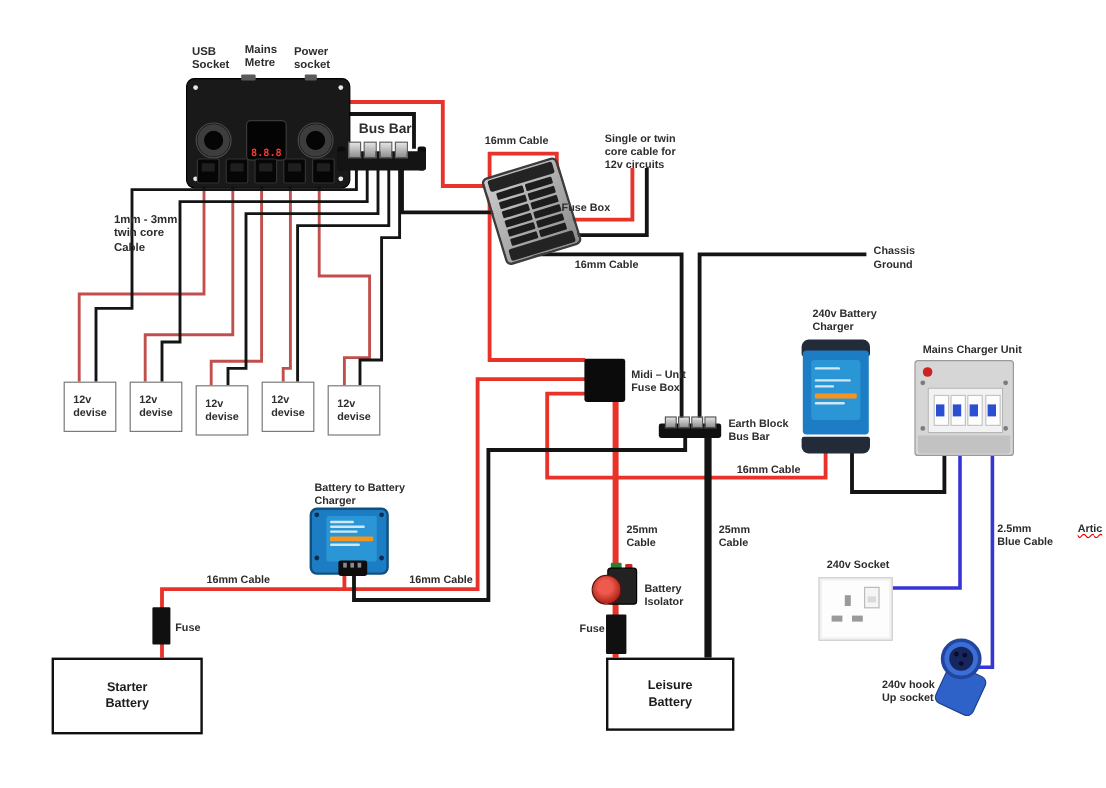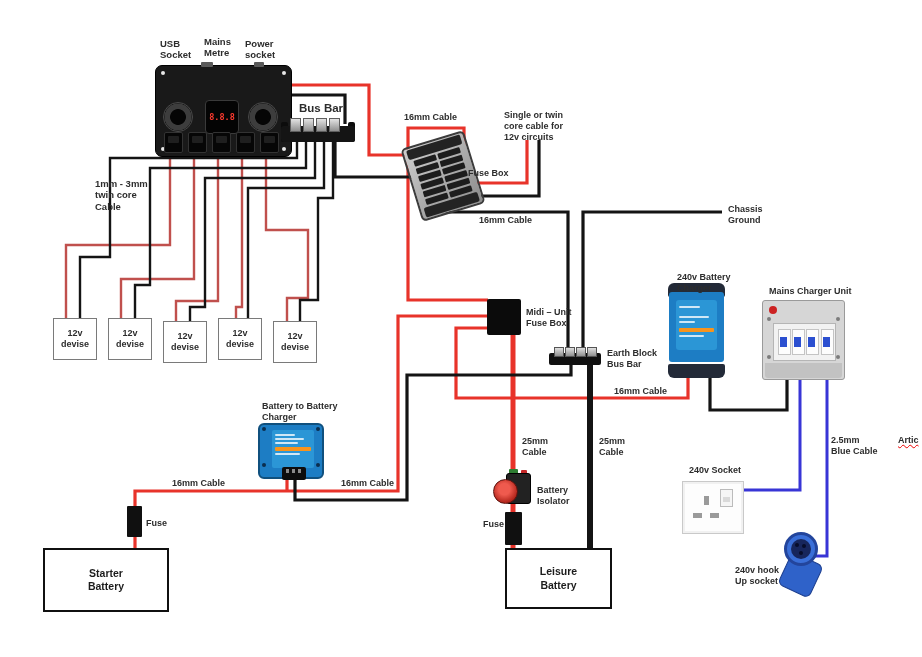--- a/index.html
+++ b/index.html
@@ -6,34 +6,34 @@
   #canvas{position:relative;width:922px;height:657px;background:#fff;overflow:hidden;
           font-family:"Liberation Sans",sans-serif;}
   svg{position:absolute;left:0;top:0;}
   .lbl{position:absolute;font-size:9px;font-weight:700;color:#2d2d2d;
        line-height:1.2;white-space:pre-line;z-index:3;}
   .lbl-m{font-size:9.5px;}
   .lbl-big{font-size:11.5px;}
   .comp{position:absolute;z-index:2;}
   .devise-box{position:absolute;z-index:2;width:42px;height:40px;background:#fff;
        border:1.5px solid #7a7a7a;display:flex;align-items:center;justify-content:center;
-       text-align:center;font-size:9px;font-weight:700;color:#2d2d2d;white-space:pre-line;line-height:1.2;}
+       text-align:left;font-size:9px;font-weight:700;color:#2d2d2d;white-space:pre-line;line-height:1.2;}
   .battery{position:absolute;z-index:2;background:#fff;border:2.5px solid #101010;
        display:flex;align-items:center;justify-content:center;text-align:center;
        font-size:10.5px;font-weight:700;color:#1c1c1c;white-space:pre-line;line-height:1.25;}
   .fuse{position:absolute;z-index:2;background:#101010;border-radius:1px;}
   .screw{position:absolute;width:4px;height:4px;border-radius:50%;background:#e8e8e8;}
   
   #panel{left:155px;top:65px;width:135px;height:90px;background:#191919;
          border:1px solid #000;border-radius:7px;}
   .p-circle{position:absolute;width:28px;height:28px;border-radius:50%;
          background:radial-gradient(circle at 50% 50%,#050505 38%,#3d3d3d 42%,#3d3d3d 66%,#101010 70%);
          border:1px solid #4a4a4a;}
   #voltmeter{position:absolute;left:49px;top:34px;width:32px;height:32px;background:#040404;
-         border:1px solid #3a3a3a;border-radius:4px;display:flex;align-items:center;justify-content:center;
+         border:1px solid #3a3a3a;border-radius:4px;display:flex;align-items:flex-end;justify-content:center;
          color:#ff3b30;font-family:"DejaVu Sans Mono",monospace;font-size:8.5px;font-weight:700;}
   .rocker{position:absolute;top:66px;width:17px;height:19px;background:#060606;border:1px solid #333;border-radius:2px;}
   .rocker:after{content:"";position:absolute;left:3px;top:3px;right:3px;bottom:9px;background:#1f1f1f;border-radius:1px;}
   .nub{position:absolute;top:-4px;height:5px;background:#5a5a5a;border-radius:1px;}
   
   #busbar{left:281px;top:117px;width:74px;height:27px;}
   .bb-base{position:absolute;left:0;top:9px;width:74px;height:16px;background:#141414;border-radius:3px;}
   .bb-term{position:absolute;top:1px;width:9px;height:12px;background:linear-gradient(#e3e3e3,#8f8f8f);border:1px solid #5f5f5f;}
   .bb-cap{position:absolute;top:5px;width:7px;height:20px;background:#0c0c0c;border-radius:2px;}
   
@@ -311,21 +311,21 @@
   <div class="lbl" style="left:479px;top:215px">16mm Cable</div>
   <div class="lbl" style="left:728px;top:204px">Chassis
 Ground</div>
   <div class="lbl lbl-m" style="left:95px;top:178px">1mm - 3mm
 twin core
 Cable</div>
   <div class="lbl" style="left:526px;top:307px">Midi – Unit
 Fuse Box</div>
   <div class="lbl" style="left:607px;top:348px">Earth Block
 Bus Bar</div>
-  <div class="lbl" style="left:677px;top:272px">240v Battery
+  <div class="lbl" style="left:677px;top:256px">240v Battery
 Charger</div>
   <div class="lbl" style="left:769px;top:286px">Mains Charger Unit</div>
   <div class="lbl" style="left:614px;top:386px">16mm Cable</div>
   <div class="lbl" style="left:262px;top:401px">Battery to Battery
 Charger</div>
   <div class="lbl" style="left:341px;top:478px">16mm Cable</div>
   <div class="lbl" style="left:172px;top:478px">16mm Cable</div>
   <div class="lbl" style="left:146px;top:518px">Fuse</div>
   <div class="lbl" style="left:522px;top:436px">25mm
 Cable</div>

